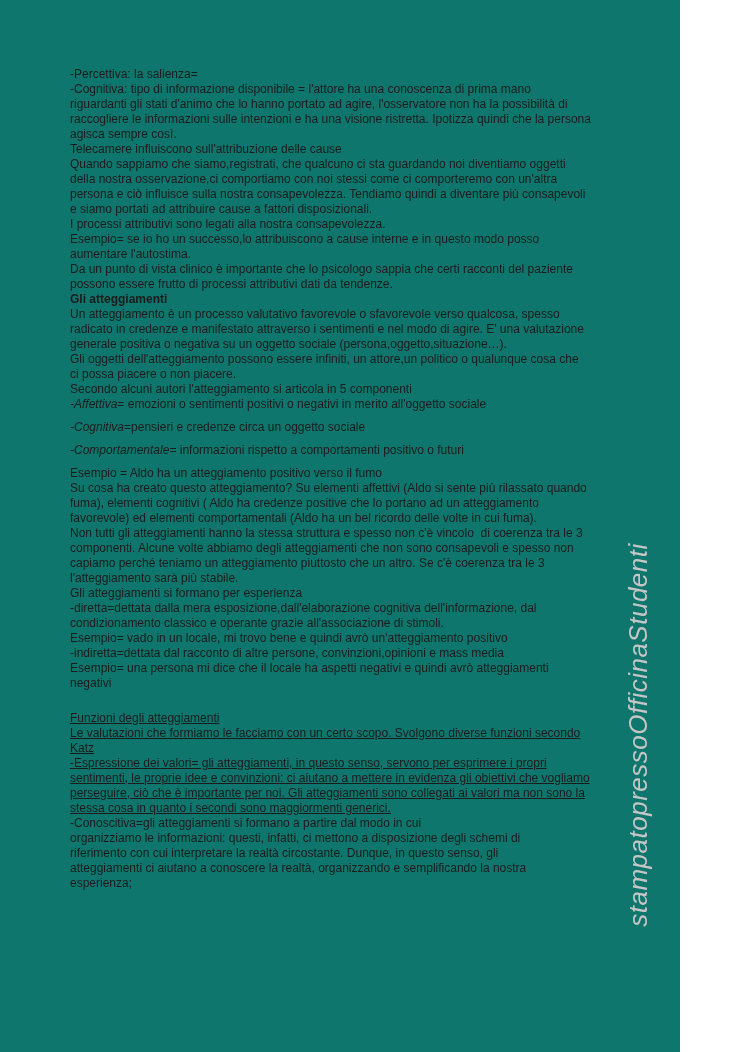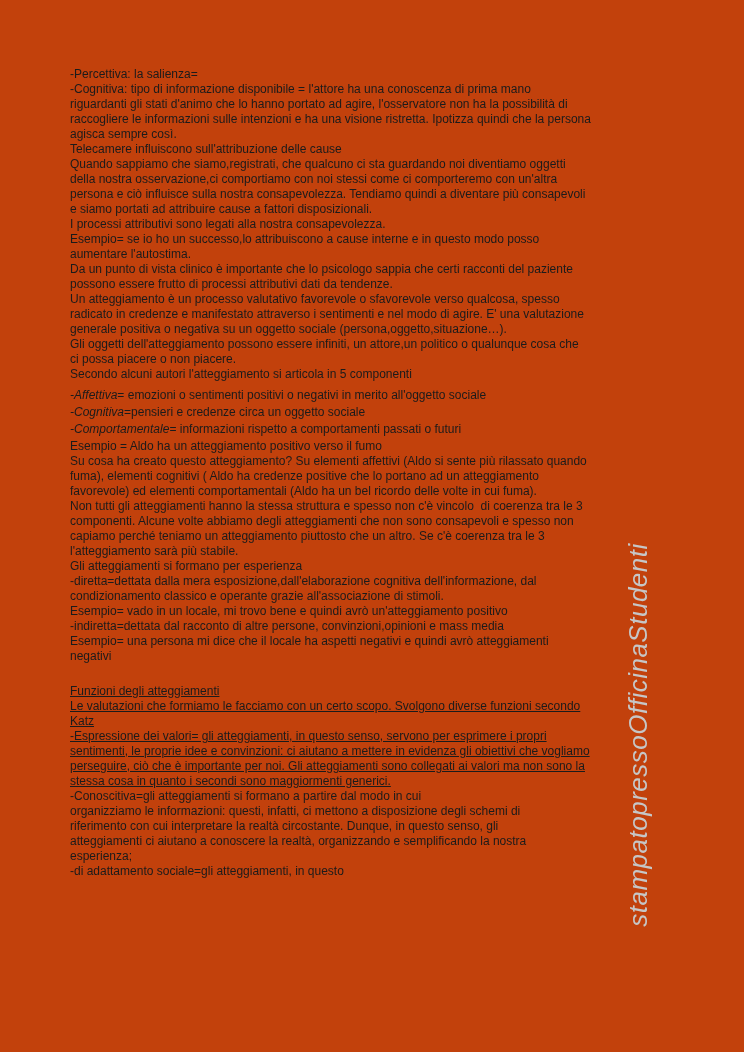--- a/index.html
+++ b/index.html
@@ -6,41 +6,41 @@
   html, body { width: 744px; height: 1052px; }
   body {
     background: #ffffff;
     font-family: "Liberation Sans", sans-serif;
     position: relative;
     overflow: hidden;
   }
   .page {
     position: absolute;
     left: 0; top: 0;
-    width: 744px; height: 1052px;
-    background: #c2410c;
+    width: 680px; height: 1052px;
+    background: #0f766e;
   }
   .text-column {
     position: absolute;
     left: 70px;
     top: 67px;
     width: 628px;
     font-size: 12px;
     line-height: 15px;
     color: #1b1b1b;
   }
   .blk {
     white-space: pre-wrap;
     font-weight: normal;
   }
   .heading { font-weight: bold; }
   .it { font-style: italic; }
   .mt0  { margin-top: 0; }
-  .mt2  { margin-top: 2px; }
-  .mt6  { margin-top: 6px; }
+  .mt2  { margin-top: 8px; }
+  .mt6  { }
   .mt15 { }
   .mt20 { margin-top: 20px; text-decoration: underline; }
   .watermark {
     position: absolute;
     left: 638px;
     top: 735px;
     transform: translate(-50%, -50%) rotate(-90deg);
     transform-origin: center center;
     font-size: 26px;
     font-style: italic;
@@ -65,34 +65,35 @@
 Quando sappiamo che siamo,registrati, che qualcuno ci sta guardando noi diventiamo oggetti
 della nostra osservazione,ci comportiamo con noi stessi come ci comporteremo con un'altra
 persona e ciò influisce sulla nostra consapevolezza. Tendiamo quindi a diventare più consapevoli
 e siamo portati ad attribuire cause a fattori disposizionali.
 I processi attributivi sono legati alla nostra consapevolezza.
 Esempio= se io ho un successo,lo attribuiscono a cause interne e in questo modo posso
 aumentare l'autostima.
 Da un punto di vista clinico è importante che lo psicologo sappia che certi racconti del paziente
 possono essere frutto di processi attributivi dati da tendenze.</p>
 
+    <p class="blk heading mt15">Gli atteggiamenti</p>
 
     <p class="blk mt0">Un atteggiamento è un processo valutativo favorevole o sfavorevole verso qualcosa, spesso
 radicato in credenze e manifestato attraverso i sentimenti e nel modo di agire. E' una valutazione
 generale positiva o negativa su un oggetto sociale (persona,oggetto,situazione…).
 Gli oggetti dell'atteggiamento possono essere infiniti, un attore,un politico o qualunque cosa che
 ci possa piacere o non piacere.</p>
 
     <p class="blk mt15">Secondo alcuni autori l'atteggiamento si articola in 5 componenti</p>
 
     <p class="blk mt6"><span class="it">-Affettiva</span><span>= emozioni o sentimenti positivi o negativi in merito all'oggetto sociale</span></p>
 
     <p class="blk mt2"><span class="it">-Cognitiva</span><span>=pensieri e credenze circa un oggetto sociale</span></p>
 
-    <p class="blk mt2"><span class="it">-Comportamentale</span><span>= informazioni rispetto a comportamenti passati o futuri</span></p>
+    <p class="blk mt2"><span class="it">-Comportamentale</span><span>= informazioni rispetto a comportamenti positivo o futuri</span></p>
 
     <p class="blk mt2">Esempio = Aldo ha un atteggiamento positivo verso il fumo
 Su cosa ha creato questo atteggiamento? Su elementi affettivi (Aldo si sente più rilassato quando
 fuma), elementi cognitivi ( Aldo ha credenze positive che lo portano ad un atteggiamento
 favorevole) ed elementi comportamentali (Aldo ha un bel ricordo delle volte in cui fuma).</p>
 
     <p class="blk mt15">Non tutti gli atteggiamenti hanno la stessa struttura e spesso non c'è vincolo  di coerenza tra le 3
 componenti. Alcune volte abbiamo degli atteggiamenti che non sono consapevoli e spesso non
 capiamo perché teniamo un atteggiamento piuttosto che un altro. Se c'è coerenza tra le 3
 l'atteggiamento sarà più stabile.
@@ -111,18 +112,17 @@
 sentimenti, le proprie idee e convinzioni: ci aiutano a mettere in evidenza gli obiettivi che vogliamo
 perseguire, ciò che è importante per noi. Gli atteggiamenti sono collegati ai valori ma non sono la
 stessa cosa in quanto i secondi sono maggiormenti generici.</p>
 
     <p class="blk mt15">-Conoscitiva=gli atteggiamenti si formano a partire dal modo in cui
 organizziamo le informazioni: questi, infatti, ci mettono a disposizione degli schemi di
 riferimento con cui interpretare la realtà circostante. Dunque, in questo senso, gli
 atteggiamenti ci aiutano a conoscere la realtà, organizzando e semplificando la nostra
 esperienza;</p>
 
-    <p class="blk mt15">-di adattamento sociale=gli atteggiamenti, in questo</p>
 
   </div>
 
   <div class="watermark">stampatopressoOfficinaStudenti</div>
 </div>
 
 </body></html>

